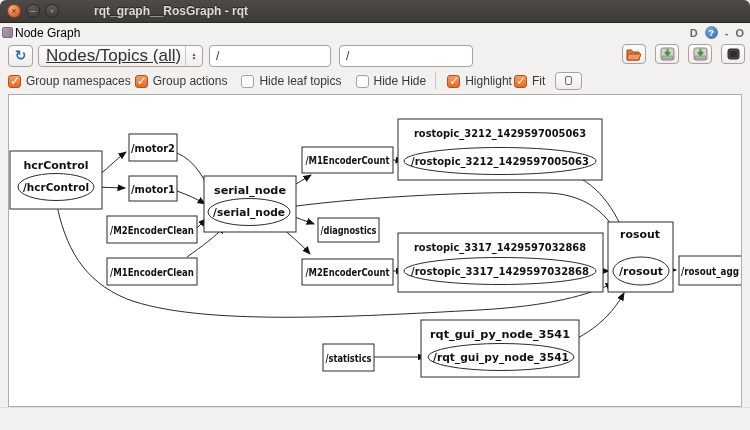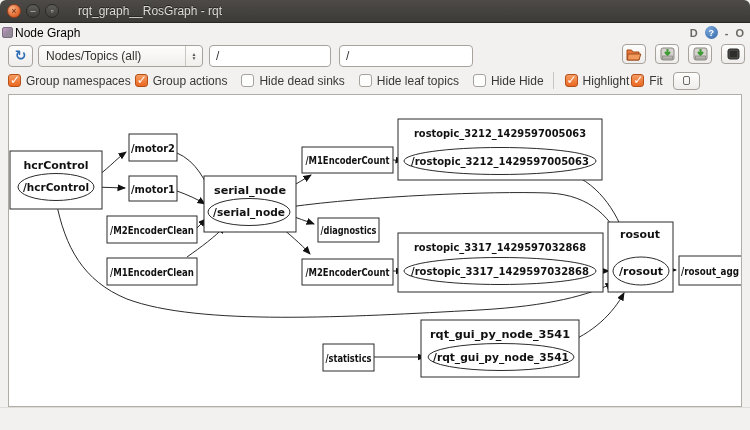--- a/index.html
+++ b/index.html
@@ -9,21 +9,21 @@
 
   
   .titlebar { position:absolute; left:0; top:0; width:750px; height:23px;
     background:linear-gradient(#4d4a47,#3c3b37); border-bottom:1px solid #282724;
     border-radius:6px 6px 0 0; display:flex; align-items:center; }
   .winbtns { display:flex; gap:5px; margin-left:7px; }
   .winbtn { width:14px; height:14px; border-radius:50%; border:1px solid #2a2926;
     display:flex; align-items:center; justify-content:center; font-size:9px; line-height:1; }
   .winbtn.close { background:radial-gradient(circle at 35% 30%,#f8b187,#e0662c 70%); color:#5e2506; border-color:#99401a; }
   .winbtn.min,.winbtn.max { background:linear-gradient(#5f5d59,#403e3b); color:#c9c6c1; }
-  .title-text { color:#dfdbd5; font-weight:normal; font-size:12px; margin-left:4px;
+  .title-text { color:#dfdbd5; font-weight:bold; font-size:12px; margin-left:20px;
     text-shadow:0 -1px 0 #222;padding-left:15px; }
 
   
   .dockbar { position:absolute; left:0; top:23px; width:750px; height:19px;
     display:flex; align-items:center; }
   .plugin-icon { width:11px; height:11px; margin-left:2px; border-radius:2px;
     background:linear-gradient(135deg,#c79ac1 0%,#9a8aa0 50%,#8d8d8d 100%); border:1px solid #7c6e80; }
   .dock-title { font-size:12px; color:#000000; margin-left:2px; }
   .dock-controls { margin-left:auto; margin-right:6px; display:flex; align-items:center; gap:7px; }
   .dock-ctl { font-size:11px; font-weight:bold; color:#6b6964; cursor:default; }
@@ -32,34 +32,34 @@
   .dock-float { font-size:11px; font-weight:bold; color:#6b6964; }
 
   
   .toolbar { position:absolute; left:0; top:42px; width:750px; height:27px; display:flex; align-items:center; }
   .tb-btn { height:22px; background:linear-gradient(#fdfdfc,#efedeb);
     border:1px solid #a7a29c; border-radius:4px; display:flex; align-items:center; justify-content:center; }
   .refresh-btn { width:25px; margin-left:8px; }
   .refresh-glyph { color:#2e6db4; font-weight:bold; font-size:14px; line-height:1; transform:translateY(-1px); }
   .combo { width:165px; height:22px; margin-left:5px; background:linear-gradient(#fdfdfc,#f1efec);
     border:1px solid #a7a29c; border-radius:4px; display:flex; align-items:center; }
-  .combo-text { font-size:12px; color:#33312e; padding-left:7px; flex:1; white-space:nowrap; overflow:hidden; }
+  .combo-text { font-size:17px; color:#33312e; padding-left:7px; flex:1; white-space:nowrap; overflow:hidden;text-decoration:underline; }
   .combo-spin { width:17px; height:100%; border-left:1px solid #c9c5c0; display:flex; flex-direction:column;
     align-items:center; justify-content:center; color:#5a5854; font-size:5px; line-height:4px; }
   .filter-input { height:22px; background:#fff; border:1px solid #a7a29c; border-radius:4px;
     font-size:12px; color:#333; padding:0 6px; font-family:"Liberation Sans",sans-serif; }
   .filter-ns { width:122px; margin-left:6px; }
   .filter-topic { width:134px; margin-left:8px; }
   .tb-right { position:absolute; right:5px; top:2px; display:flex; gap:9px; }
   .icon-btn { width:24px; height:20px; }
   .icon-btn svg { display:block; }
 
   
   .optrow { position:absolute; left:0; top:69px; width:750px; height:23px; display:flex; align-items:center; }
-  .opt { display:flex; align-items:flex-start; gap:5px; cursor:default; }
+  .opt { display:flex; align-items:flex-end; gap:5px; cursor:default; }
   .cb { width:13px; height:13px; border-radius:3px; background:#fdfdfc; border:1px solid #a7a29c;
     position:relative; flex:none; }
   .cb.checked { background:linear-gradient(#f59d63,#ea6721); border:1px solid #b5501b; }
   .cb.checked::after { content:"✓"; position:absolute; left:1px; top:-2px; color:#fff; font-size:12px; font-weight:bold; }
   .opt .lbl { font-size:12px; color:#3a3834; white-space:nowrap; }
   .vsep { width:1px; height:17px; background:#c9c6c2; margin:0 11px 0 9px; }
   .mini-btn { width:27px; height:18px; margin-left:10px; background:linear-gradient(#fdfdfc,#efedeb);
     border:1px solid #a7a29c; border-radius:4px; display:flex; align-items:center; justify-content:center; }
   .mini-glyph { width:7px; height:9px; border:1px solid #6e6b66; border-radius:2px; }
 
@@ -145,24 +145,20 @@
   </div>
 
   <div class="optrow">
     <label class="opt" style="margin-left:8px">
       <span class="cb checked"></span>
       <span class="lbl">Group namespaces</span>
     </label>
     <label class="opt" style="margin-left:4px">
       <span class="cb checked"></span>
       <span class="lbl">Group actions</span>
-    </label>
-    <label class="opt" style="margin-left:14px">
-      <span class="cb"></span>
-      <span class="lbl">Hide dead sinks</span>
     </label>
     <label class="opt" style="margin-left:14px">
       <span class="cb"></span>
       <span class="lbl">Hide leaf topics</span>
     </label>
     <label class="opt" style="margin-left:14px">
       <span class="cb"></span>
       <span class="lbl">Hide Hide</span>
     </label>
     <div class="vsep"></div>

